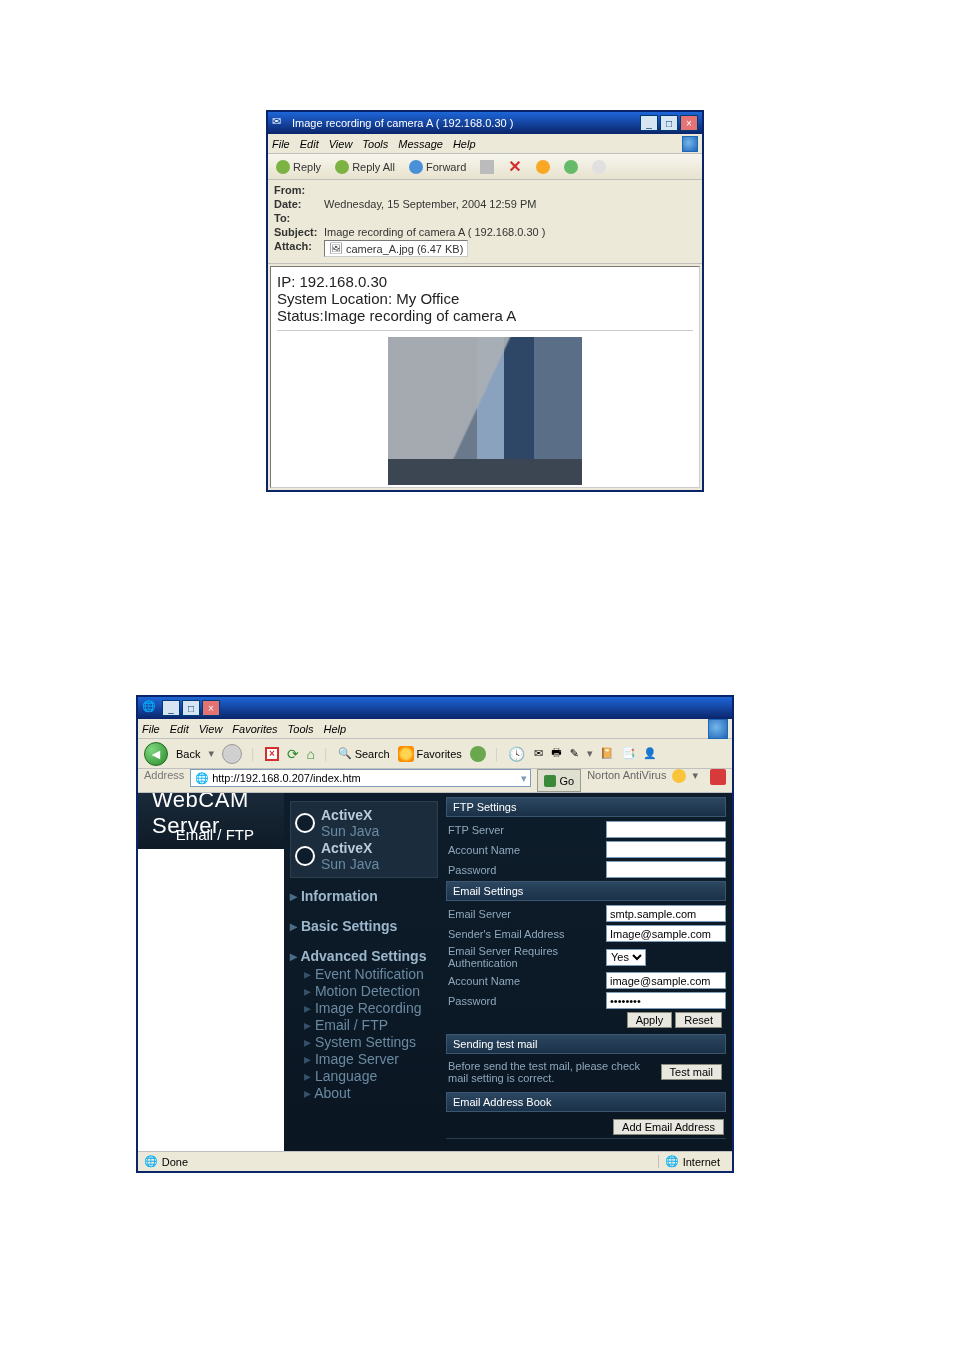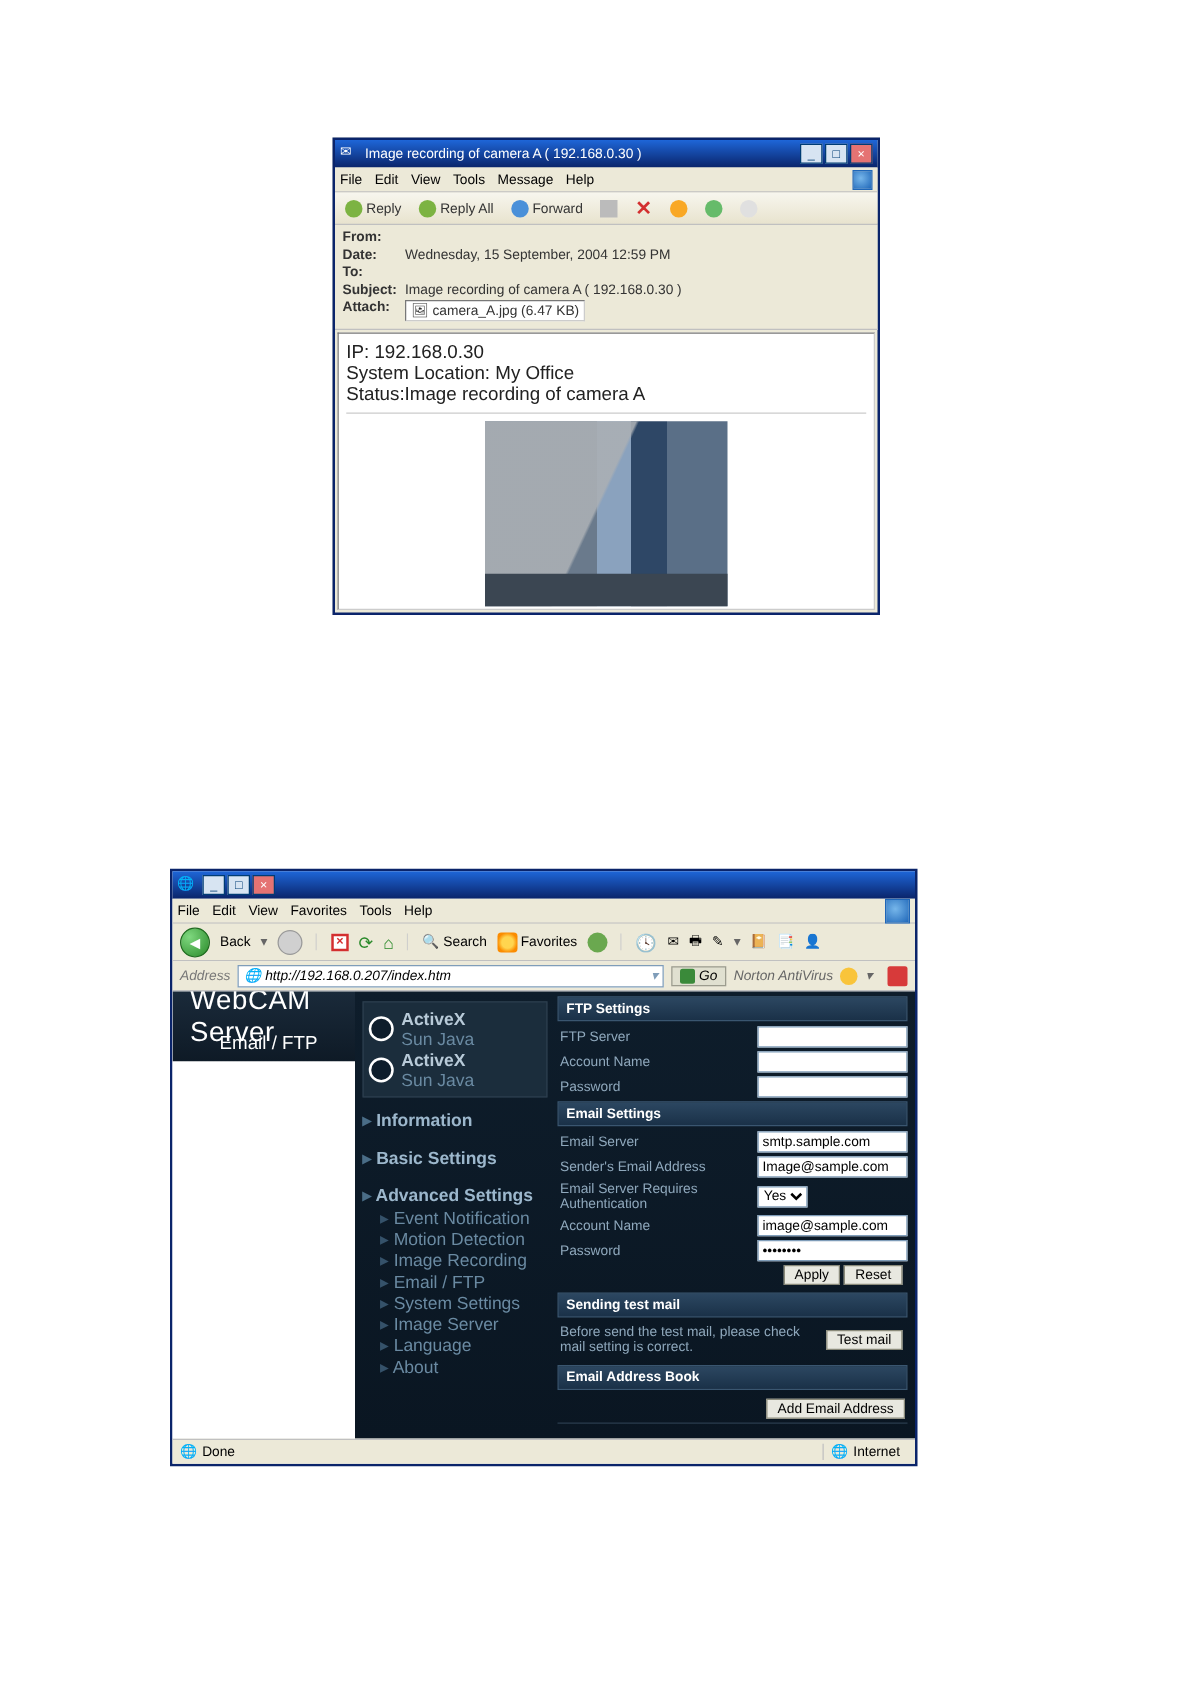--- a/index.html
+++ b/index.html
@@ -39,21 +39,21 @@
     font-size: 10px; color:#003c74; cursor:pointer;
   }
   .winbtn.close { background: #e57373; color:#fff;}
   .menubar {
     height: 20px;
     background: #ece9d8;
     border-bottom: 1px solid #c0c0c0;
     display:flex; align-items:center;
     padding: 0 4px; gap: 10px;
   }
-  .menubar span { cursor:default; }
+  .menubar span { cursor:default;font-style:italic; }
   .oe-toolbar {
     height: 26px;
     background: linear-gradient(#f7f6ee,#e8e3ce);
     border-bottom: 1px solid #c0c0c0;
     display:flex; align-items:center;
     padding: 0 4px; gap:6px;
   }
   .tbtn {
     display:flex; align-items:center; gap:3px;
     font-size:11px; color:#333; cursor:pointer;
@@ -129,21 +129,21 @@
     border:1px solid #1e6a1e;
     display:flex;align-items:center;justify-content:center;
     color:#fff; font-size:14px;
   }
   .ie-fwdbtn {
     width:20px; height:20px; border-radius:50%;
     background:#d0d0d0; border:1px solid #999;
   }
   .addrbar {
     height:24px; background:#ece9d8; border-bottom:1px solid #c0c0c0;
-    display:flex; align-items:center; padding:0 6px; gap:6px;font-style:italic;
+    display:flex; padding:0 6px; gap:6px;
   }
   .addrbar .addr-label { color:#777; }
   .addr-input {
     flex:1; height:18px; border:1px solid #7f9db9; background:#fff;
     padding:0 4px; font-size:11px;
     display:flex; align-items:center;
   }
   .go-btn {
     display:flex; align-items:center; gap:3px;
     padding:1px 6px; background:#e0e0d0;
@@ -199,21 +199,21 @@
     padding-left:14px; margin:1px 0;
     color:#6a8aa2; cursor:pointer;
   }
   .side-sub::before{content:"▸ "; color:#35526a;}
   .main {
     flex:1; padding:4px 6px 8px 2px;
     font-size:11px;
   }
   .section-bar {
     background:linear-gradient(#2c4761,#1a3148);
-    color:#fff; font-weight:bold;
+    color:#fff; font-weight:normal;
     padding:3px 6px; margin-bottom:4px;
     border:1px solid #3a5670;
   }
   .form-row {
     display:flex; align-items:center;
     margin-bottom:3px;
   }
   .form-label {
     width:160px; color:#8fa8bc;
     padding-left:2px;

